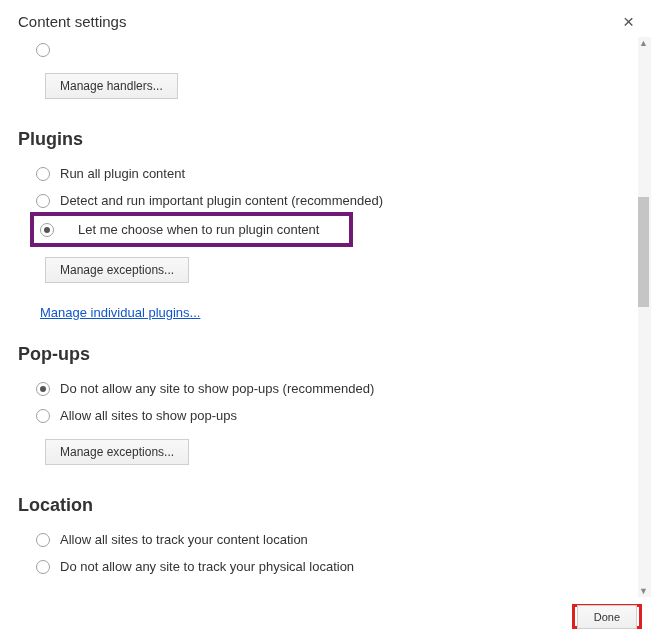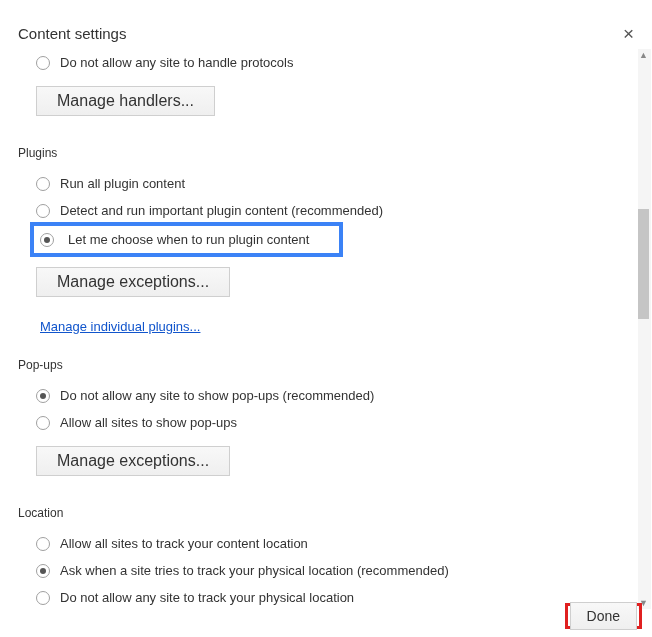--- a/index.html
+++ b/index.html
@@ -10,21 +10,21 @@
       background: #fff;
       width: 652px;
       height: 637px;
       overflow: hidden;
       position: relative;
     }
     .header {
       display: flex;
       justify-content: space-between;
       align-items: center;
-      padding: 24px 18px 6px 18px;
+      padding: 12px 18px 6px 18px;
     }
     .header h2 {
       font-size: 15px;
       font-weight: normal;
       color: #333;
     }
     .close-x {
       font-size: 19px;
       color: #555;
       cursor: pointer;
@@ -87,47 +87,47 @@
       content: "";
       width: 6px;
       height: 6px;
       border-radius: 50%;
       background: #555;
     }
     .btn {
       display: inline-block;
       border: 1px solid #cfcfcf;
       background: linear-gradient(#f8f8f8, #efefef);
-      padding: 5px 20px;
-      font-size: 16px;
-      color: #333;
-      cursor: pointer;
-      margin: 10px 0 10px 18px;
+      padding: 5px 14px;
+      font-size: 12px;
+      color: #333;
+      cursor: pointer;
+      margin: 10px 0 10px 27px;
     }
     .section-title {
-      font-size: 12px;
-      color: #333;
-      font-weight: normal;
+      font-size: 18px;
+      color: #333;
+      font-weight: bold;
       margin: 20px 0 10px 0;
     }
     .link {
       color: #1155cc;
       text-decoration: underline;
       font-size: 13px;
       display: inline-block;
       margin: 12px 0 4px 22px;
       cursor: pointer;
     }
     .highlight-red {
-      border: 4px solid #3b82f6;
+      border: 4px solid #701a75;
       display: inline-flex;
       align-items: center;
       padding: 6px 30px 6px 6px;
       margin-left: 12px;
-      gap: 14px;
+      gap: 24px;
       margin-top: -2px;
     }
     .footer {
       position: absolute;
       bottom: 0;
       left: 0;
       right: 0;
       height: 42px;
       display: flex;
       justify-content: flex-end;
@@ -135,39 +135,38 @@
       padding-right: 10px;
     }
     .done-wrap {
       border: 3px solid #e02020;
       padding: 2px;
     }
     .done-btn {
       border: 1px solid #cfcfcf;
       background: linear-gradient(#f8f8f8, #efefef);
       padding: 5px 16px;
-      font-size: 14px;
+      font-size: 11px;
       color: #333;
       cursor: pointer;
     }
   </style>
 </head>
 <body>
 
 <div class="header">
   <h2>Content settings</h2>
   <span class="close-x">×</span>
 </div>
 
 <div class="scroll-area">
 
   
   <div class="option-row">
     <span class="radio"></span>
-    <span>Do not allow any site to handle protocols</span>
   </div>
   <span class="btn">Manage handlers...</span>
 
   
   <h3 class="section-title">Plugins</h3>
 
   <div class="option-row">
     <span class="radio"></span>
     <span>Run all plugin content</span>
   </div>
@@ -203,24 +202,20 @@
   <span class="btn">Manage exceptions...</span>
 
   
   <h3 class="section-title">Location</h3>
 
   <div class="option-row">
     <span class="radio"></span>
     <span>Allow all sites to track your content location</span>
   </div>
 
-  <div class="option-row">
-    <span class="radio checked"></span>
-    <span>Ask when a site tries to track your physical location (recommended)</span>
-  </div>
 
   <div class="option-row">
     <span class="radio"></span>
     <span>Do not allow any site to track your physical location</span>
   </div>
 
   
   <div class="scroll-track">
     <div class="scroll-arrow top">▲</div>
     <div class="scroll-thumb"></div>

